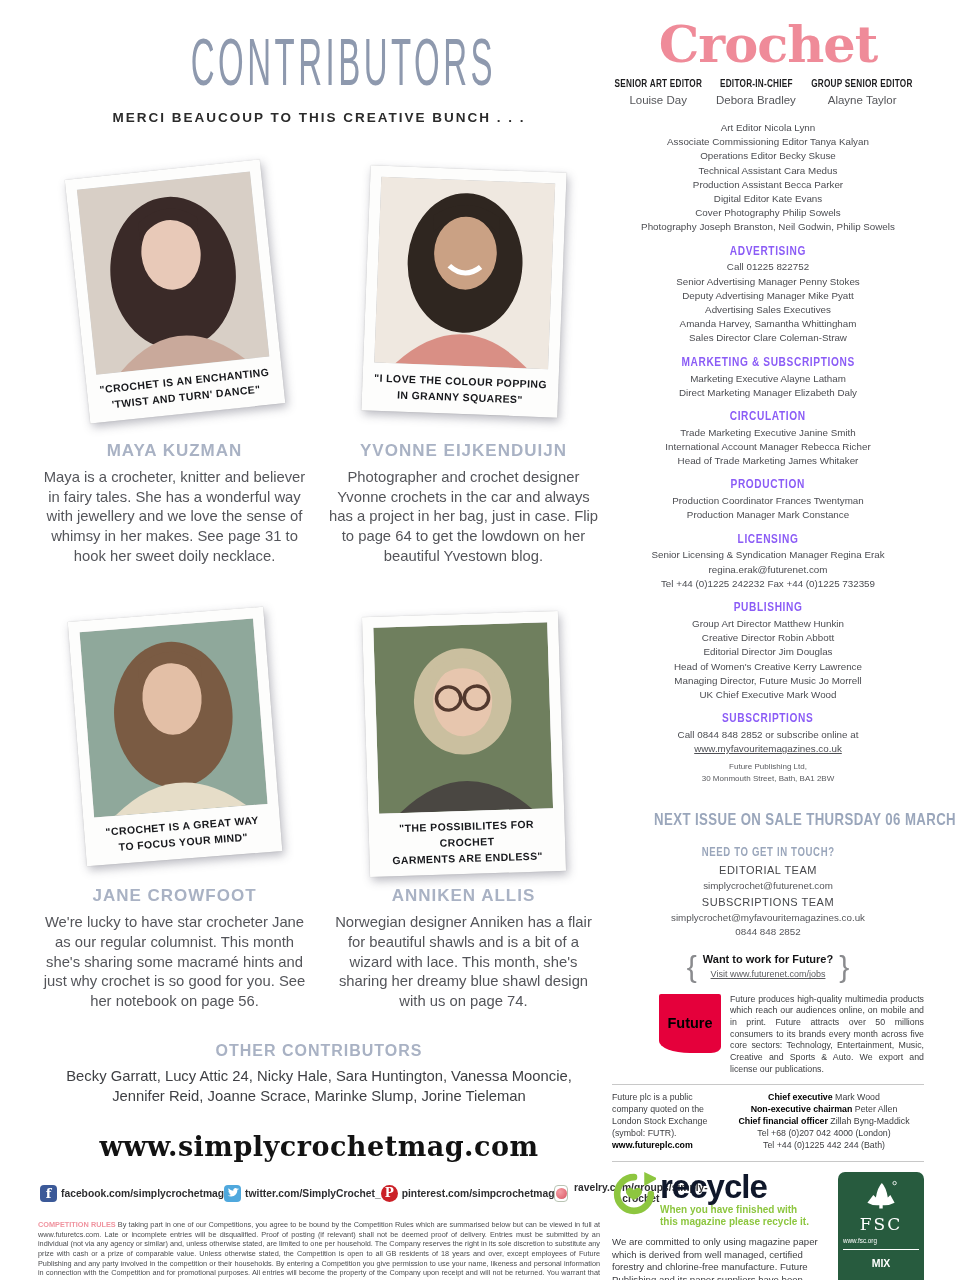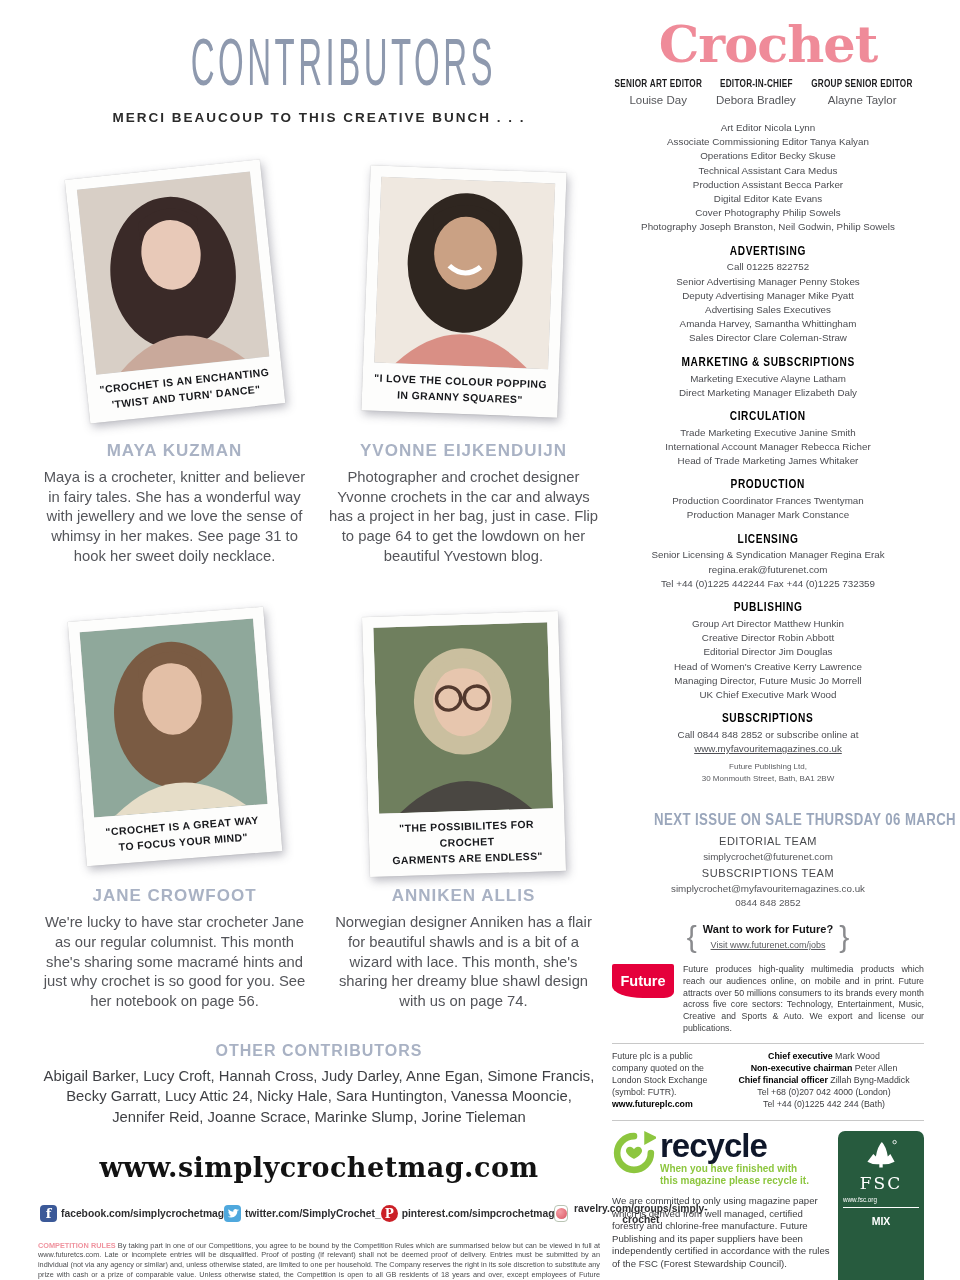--- a/index.html
+++ b/index.html
@@ -46,40 +46,40 @@
   .masthead { margin-top:30px; line-height:.8; }
   .m-simply { font-family:"DejaVu Serif", serif; font-style:italic; font-weight:bold; font-size:27px; color:#3f332c; position:relative; top:6px; letter-spacing:1px; }
   .m-crochet { font-family:"DejaVu Serif", serif; font-weight:bold; font-size:51px; color:#ef8b99; letter-spacing:-1px; margin-top:-6px; }
   .editors { display:flex; justify-content:flex-end; margin-top:12px; }
   .ed-cell { flex:1; }
   .ed-role { font-weight:bold; color:#1c1c1e; font-size:10px; white-space:nowrap; }
   .ed-role span { display:inline-block; transform:scaleX(.82); transform-origin:center; letter-spacing:.3px; }
   .ed-name { color:#55565a; font-size:11.5px; margin-top:1px; }
   .staff { margin-top:12px; }
 
-  .sec-head { margin-top:7px; color:#000000; font-weight:bold; font-size:13px; white-space:nowrap; }
+  .sec-head { margin-top:7px; color:#8b5cf6; font-weight:bold; font-size:13px; white-space:nowrap; }
   .sec-head span { display:inline-block; transform:scaleX(.78); transform-origin:center; letter-spacing:.8px; }
   .sub-link { text-decoration:underline; color:#4c4d52; display:inline-block; }
   .sub-addr { font-size:8px; line-height:1.4; margin-top:5px; color:#5a5b5f; }
 
   .next-issue { margin-top:24px; color:#9aa6bb; font-weight:bold; font-size:16.5px; white-space:nowrap; }
   .next-issue span { display:inline-block; transform:scaleX(.8); transform-origin:center; letter-spacing:.5px; }
   .touch-head { margin-top:12px; color:#9aa6bb; font-weight:bold; font-size:12px; }
   .touch-head span{ display:inline-block; transform:scaleX(.8); transform-origin:center; letter-spacing:.8px; }
   .team-label { font-size:11px; color:#46474b; margin-top:2px; letter-spacing:.5px; }
   .team-val { color:#55565a; }
 
   .workbox { margin:12px auto 0; display:flex; align-items:center; justify-content:center; gap:6px; }
   .brace { font-size:30px; color:#8a8b8e; font-weight:400; line-height:1; }
   .work-title { font-size:11px; font-weight:bold; color:#141416; }
   .work-link { font-size:9px; color:#5a5b5f; text-decoration:underline; margin-top:1px; }
 
   .future-row { margin-top:12px; display:flex; gap:9px; text-align:left; }
-  .future-logo { flex:0 0 62px; height:34px; background:#e5003b; color:#ffffff; font-weight:bold; font-size:14.5px;
-                 display:flex; align-items:center; justify-content:center; border-radius:2px 2px 10px 50%/2px 2px 6px 12px; }
+  .future-logo { flex:0 0 62px; height:59px; background:#e5003b; color:#000000; font-weight:bold; font-size:14.5px;
+                 display:flex; align-items:center; justify-content:center; border-radius:2px 2px 10px 50%/2px 2px 6px 12px;margin-left:47px; }
   .future-text { font-size:8.8px; line-height:1.33; text-align:justify; color:#3c3d40; }
   .hr { border:none; border-top:1px solid #c8c8c8; margin:9px 0 7px; }
   .plc-row { display:flex; justify-content:space-between; text-align:left; font-size:8.8px; line-height:1.35; color:#3c3d40; }
   .plc-left { width:112px; }
   .plc-left b { color:#000; }
   .plc-right { flex:1; text-align:center; }
   .plc-right b { color:#000; }
 
   .green-zone { display:flex; gap:8px; margin-top:10px; text-align:left; }
   .gz-left { flex:1; }
@@ -192,21 +192,20 @@
             </div>
           </div>
         </div>
         <div class="c-name">ANNIKEN ALLIS</div>
         <div class="c-bio">Norwegian designer Anniken has a flair for beautiful shawls and is a bit of a wizard with lace. This month, she's sharing her dreamy blue shawl design with us on page 74.</div>
       </div>
     </div>
 
     <div class="other-head">OTHER CONTRIBUTORS</div>
     <div class="other-names">
-        <div>Abigail Barker, Lucy Croft, Hannah Cross, Judy Darley, Anne Egan, Simone Francis,</div>
         <div>Becky Garratt, Lucy Attic 24, Nicky Hale, Sara Huntington, Vanessa Mooncie,</div>
         <div>Jennifer Reid, Joanne Scrace, Marinke Slump, Jorine Tieleman</div>
       </div>
 
     <div class="site-url">www.simplycrochetmag.com</div>
 
     <div class="social-row">
       <div class="social-item">
         <span class="s-ic ic-fb">f</span>
         <span>facebook.com/simplycrochetmag</span>
@@ -292,21 +291,21 @@
     <div class="sec-head"><span>PRODUCTION</span></div>
     <div>
         <div>Production Coordinator Frances Twentyman</div>
         <div>Production Manager Mark Constance</div>
       </div>
 
     <div class="sec-head"><span>LICENSING</span></div>
     <div>
         <div>Senior Licensing &amp; Syndication Manager Regina Erak</div>
         <div>regina.erak@futurenet.com</div>
-        <div>Tel +44 (0)1225 442244  Fax +44 (0)1225 732359</div>
+        <div>Tel +44 (0)1225 242232  Fax +44 (0)1225 732359</div>
       </div>
 
     <div class="sec-head"><span>PUBLISHING</span></div>
     <div>
         <div>Group Art Director Matthew Hunkin</div>
         <div>Creative Director Robin Abbott</div>
         <div>Editorial Director Jim Douglas</div>
         <div>Head of Women's Creative Kerry Lawrence</div>
         <div>Managing Director, Future Music Jo Morrell</div>
         <div>UK Chief Executive Mark Wood</div>
@@ -315,20 +314,21 @@
     <div class="sec-head"><span>SUBSCRIPTIONS</span></div>
     <div>Call 0844 848 2852 or subscribe online at</div>
     <div><span class="sub-link">www.myfavouritemagazines.co.uk</span></div>
     <div class="sub-addr">
       <div>Future Publishing Ltd,</div>
       <div>30 Monmouth Street, Bath, BA1 2BW</div>
     </div>
 
     <div class="next-issue"><span>NEXT ISSUE ON SALE THURSDAY 06 MARCH 2014</span></div>
 
+    <div class="touch-head"><span>NEED TO GET IN TOUCH?</span></div>
     <div class="team-label">EDITORIAL TEAM</div>
     <div class="team-val">simplycrochet@futurenet.com</div>
     <div class="team-label">SUBSCRIPTIONS TEAM</div>
     <div class="team-val">simplycrochet@myfavouritemagazines.co.uk</div>
     <div class="team-val">0844 848 2852</div>
 
     <div class="workbox">
       <span class="brace">{</span>
       <span>
         <div class="work-title">Want to work for Future?</div>

